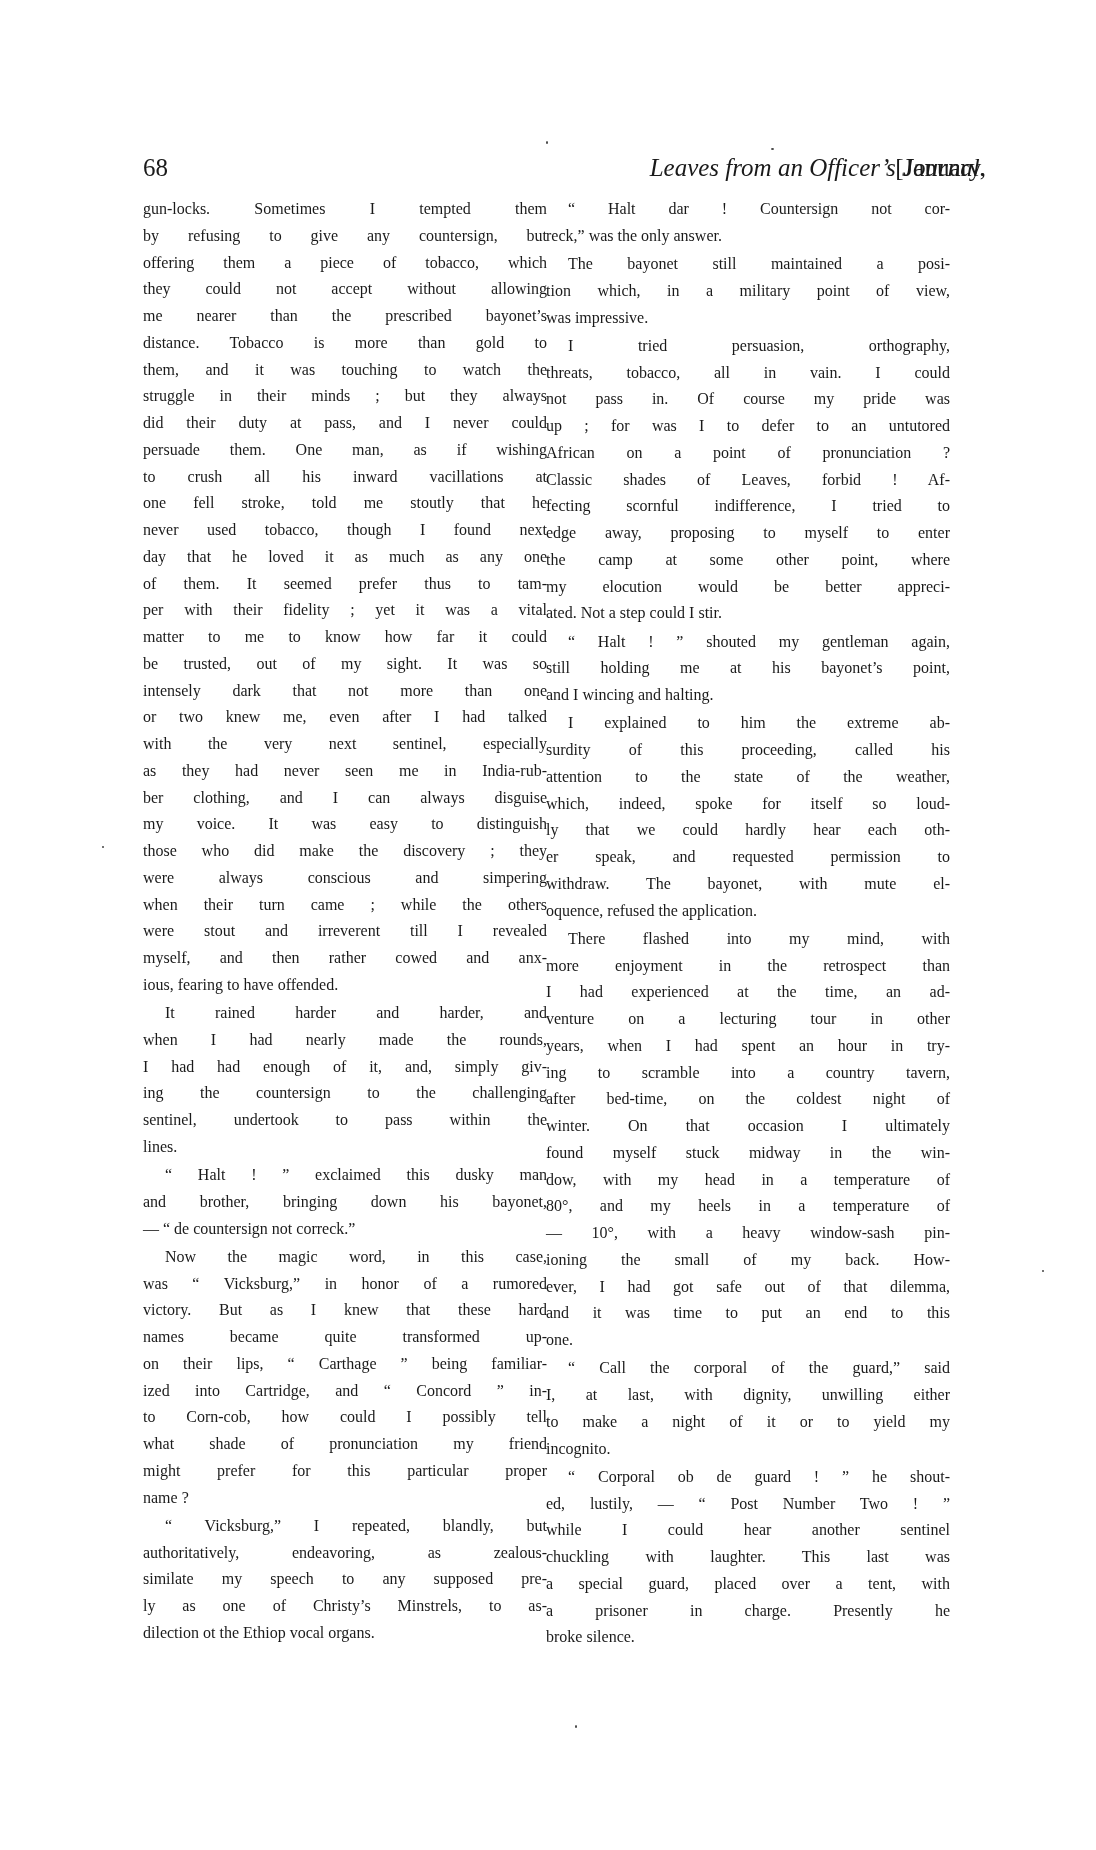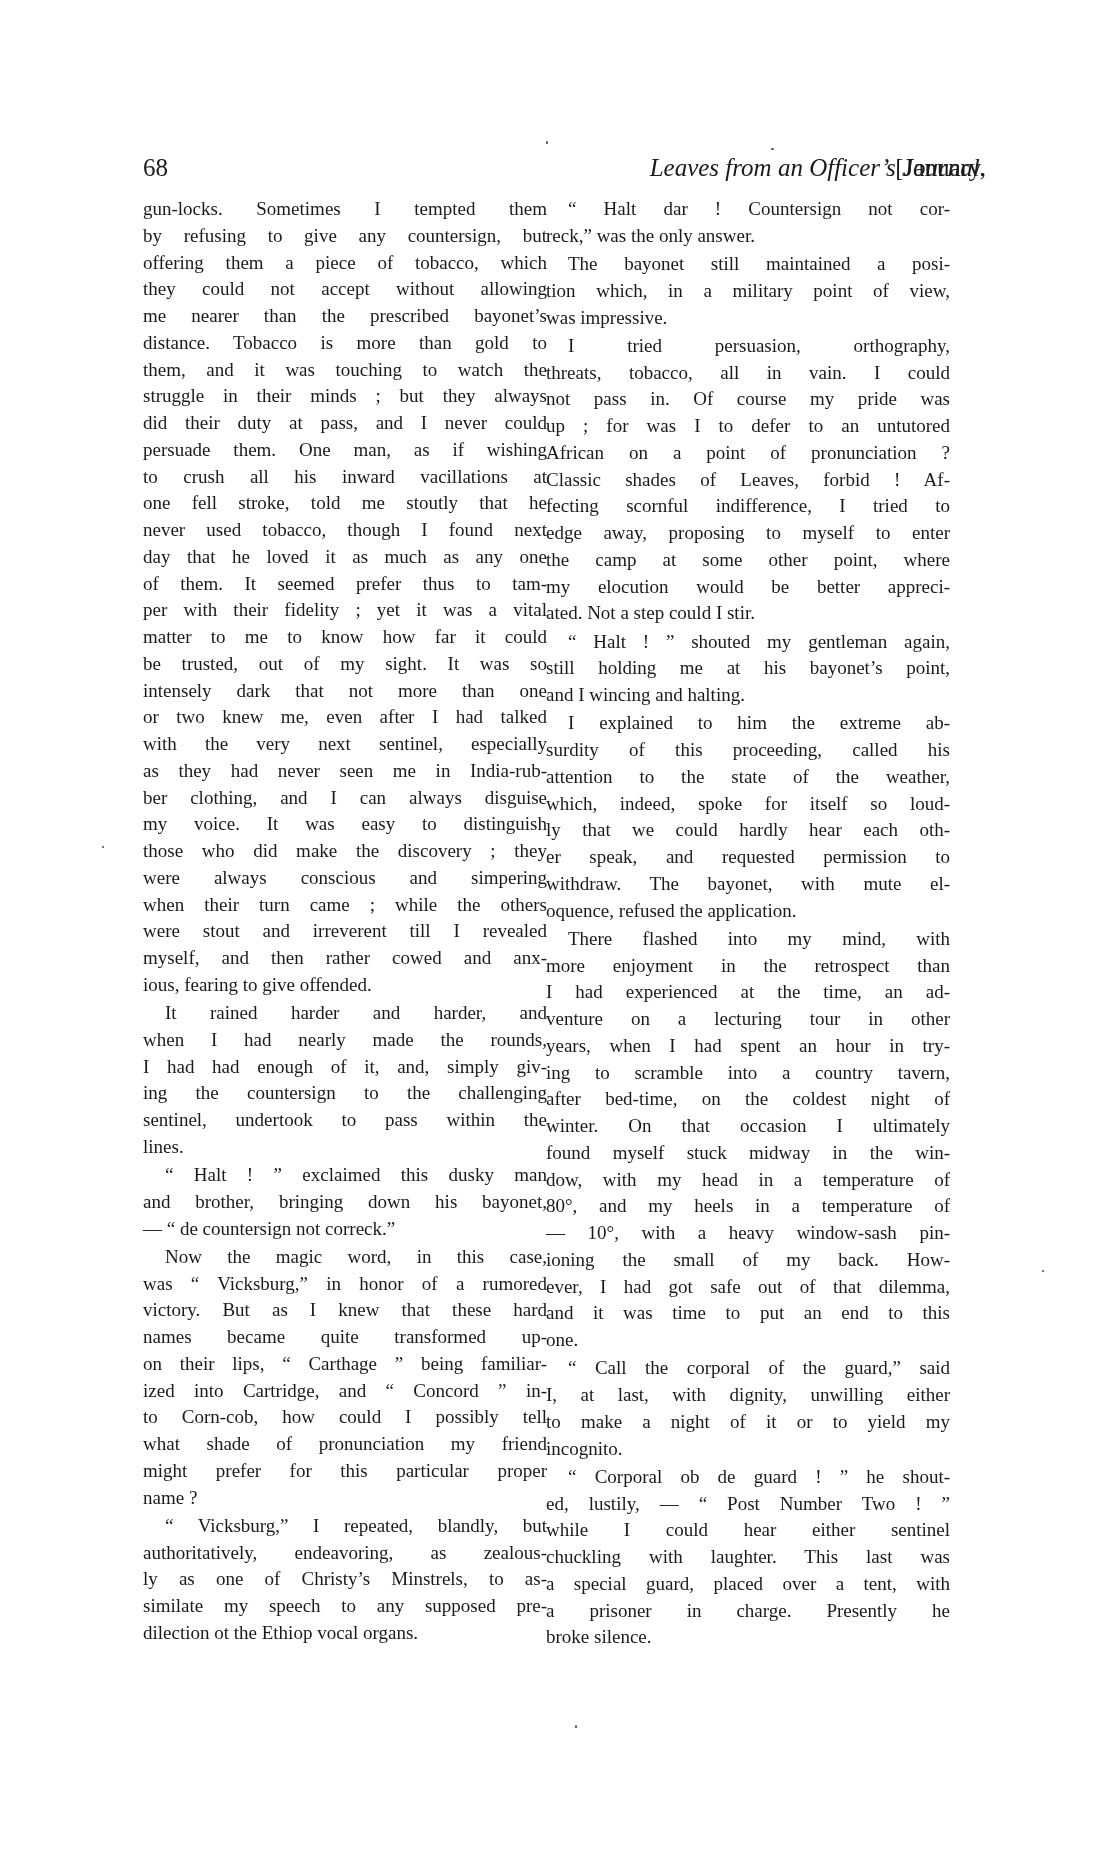--- a/index.html
+++ b/index.html
@@ -48,21 +48,21 @@
   }
   .running-head .date {
     position: absolute;
     right: 0;
     top: 0;
   }
   .column {
     position: absolute;
     top: 196px;
     width: 404px;
-    font-size: 19px;
+    font-size: 16px;
     line-height: 26.75px;
     text-align: justify;
     hyphens: manual;
   }
   .column.left { left: 143px; }
   .column.right { left: 546px; }
   .column p {
     margin: 0 0 1.5px 0;
     text-indent: 0;
   }
@@ -122,21 +122,21 @@
         <span class="line">or two knew me, even after I had talked</span>
         <span class="line">with the very next sentinel, especially</span>
         <span class="line">as they had never seen me in India-rub-</span>
         <span class="line">ber clothing, and I can always disguise</span>
         <span class="line">my voice.  It was easy to distinguish</span>
         <span class="line">those who did make the discovery ; they</span>
         <span class="line">were always conscious and simpering</span>
         <span class="line">when their turn came ; while the others</span>
         <span class="line">were stout and irreverent till I revealed</span>
         <span class="line">myself, and then rather cowed and anx-</span>
-        <span class="line last">ious, fearing to give offended.</span>
+        <span class="line last">ious, fearing to have offended.</span>
       </p>
       <p>
         <span class="line first-indent">It rained harder and harder, and</span>
         <span class="line">when I had nearly made the rounds,</span>
         <span class="line">I had had enough of it, and, simply giv-</span>
         <span class="line">ing the countersign to the challenging</span>
         <span class="line">sentinel, undertook to pass within the</span>
         <span class="line last">lines.</span>
       </p>
       <p>
@@ -152,22 +152,22 @@
         <span class="line">on their lips, “ Carthage ” being familiar-</span>
         <span class="line">ized into Cartridge, and “ Concord ” in-</span>
         <span class="line">to Corn-cob, how could I possibly tell</span>
         <span class="line">what shade of pronunciation my friend</span>
         <span class="line">might prefer for this particular proper</span>
         <span class="line last">name ?</span>
       </p>
       <p>
         <span class="line first-indent">“ Vicksburg,” I repeated, blandly, but</span>
         <span class="line">authoritatively, endeavoring, as zealous-</span>
+        <span class="line">similate my speech to any supposed pre-</span>
         <span class="line">ly as one of Christy’s Minstrels, to as-</span>
-        <span class="line">similate my speech to any supposed pre-</span>
         <span class="line last">dilection ot the Ethiop vocal organs.</span>
       </p>
     </div>
   <div class="column right" id="col-right">
       <p>
         <span class="line first-indent">“ Halt dar !  Countersign not cor-</span>
         <span class="line last">reck,” was the only answer.</span>
       </p>
       <p>
         <span class="line first-indent">The bayonet still maintained a posi-</span>
@@ -222,21 +222,21 @@
       </p>
       <p>
         <span class="line first-indent">“ Call the corporal of the guard,” said</span>
         <span class="line">I, at last, with dignity, unwilling either</span>
         <span class="line">to make a night of it or to yield my</span>
         <span class="line last">incognito.</span>
       </p>
       <p>
         <span class="line first-indent">“ Corporal ob de guard ! ” he shout-</span>
         <span class="line">ed, lustily, — “ Post Number Two ! ”</span>
-        <span class="line">while I could hear either sentinel</span>
+        <span class="line">while I could hear another sentinel</span>
         <span class="line">chuckling with laughter.  This last was</span>
         <span class="line">a special guard, placed over a tent, with</span>
         <span class="line">a prisoner in charge.  Presently he</span>
         <span class="line last">broke silence.</span>
       </p>
     </div>
 
   <span class="speck" style="left:546px; top:141px; width:2px; height:3px;"></span>
   <span class="speck" style="left:771px; top:148px; width:3px; height:2px;"></span>
   <span class="speck" style="left:102px; top:846px; width:2px; height:2px;"></span>

